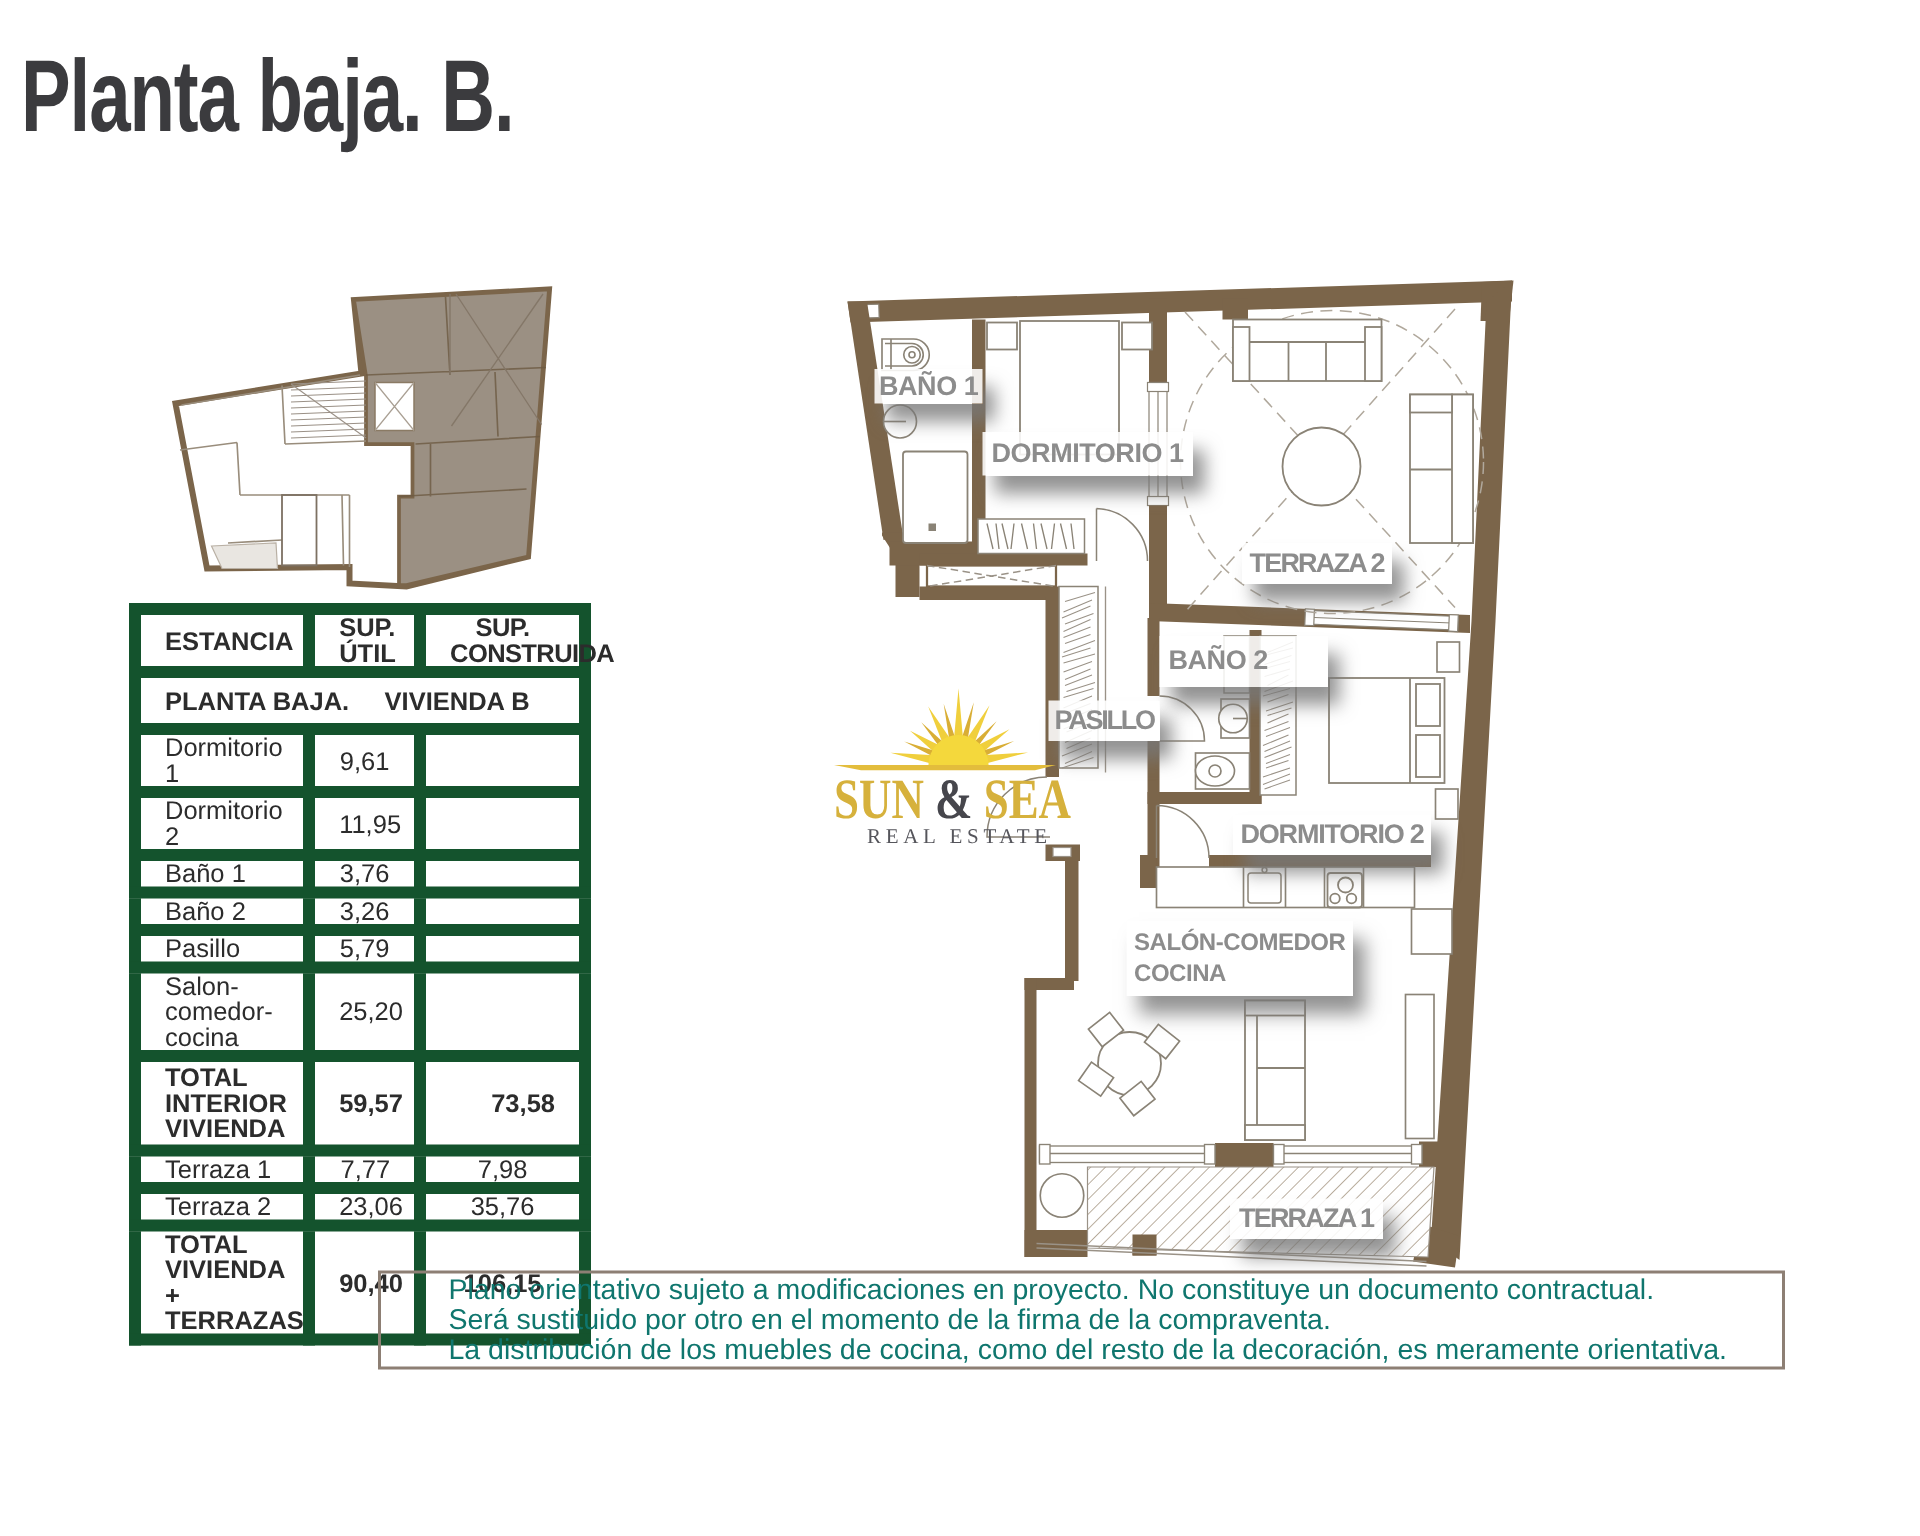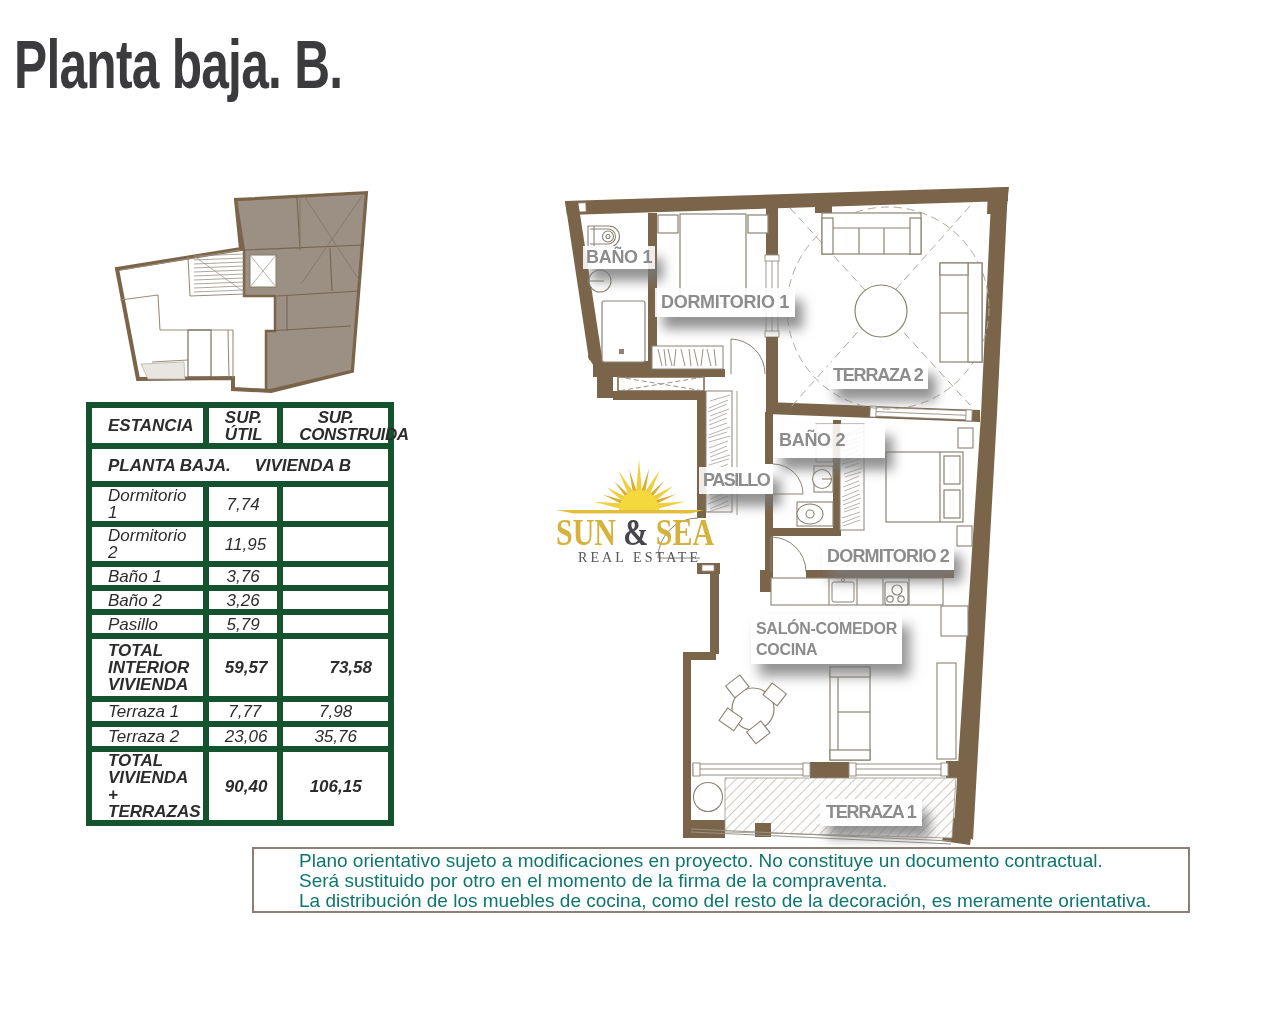--- a/index.html
+++ b/index.html
@@ -1,21 +1,21 @@
 <!DOCTYPE html>
 <html><head>
 <meta charset="utf-8">
 <style>
   html,body{margin:0;padding:0;background:#fff;width:1280px;height:1024px;overflow:hidden;}
   body{font-family:"Liberation Sans", sans-serif;position:relative;}
   .abs{position:absolute;}
   .lbl{position:absolute;color:#8c8c8c;font-weight:bold;background:rgba(255,255,255,0.88);
        box-shadow:8px 12px 12px rgba(120,120,120,0.8);white-space:nowrap;line-height:1.15;letter-spacing:-0.3px;}
   table.areas{border-collapse:collapse;table-layout:fixed;width:308px;font-size:17px;color:#2c2c2c;}
-  table.areas td{border:6px solid #14532d;padding:0 16px;vertical-align:middle;line-height:17px;font-style:italic;}
+  table.areas td{border:8px solid #14532d;padding:0 16px;vertical-align:middle;line-height:17px;}
 </style>
 </head>
 <body>
 
 <div class="abs" style="left:14px;top:25px;font-size:68px;font-weight:bold;color:#3b3b3e;letter-spacing:-1px;transform:scaleX(0.73);transform-origin:0 0;">Planta baja. B.</div>
 
 <svg id="mini" class="abs" style="left:0;top:0;" width="1280" height="1024" viewBox="0 0 1280 1024">
 
 <polygon points="117,269 241,249 236,200 366,193 352,371 271,391 233,389 233,378 138,379" fill="#ffffff" stroke="#7b654a" stroke-width="4"></polygon>
 
@@ -62,21 +62,21 @@
           <td>SUP.<br>ÚTIL</td>
           <td style="letter-spacing:-0.4px">SUP.<br>CONSTRUIDA</td>
 </tr>
 
 <tr style="height:38px;">
           <td colspan="3" style="font-weight:bold;">PLANTA BAJA.&nbsp;&nbsp;&nbsp;&nbsp;&nbsp;VIVIENDA B</td>
         </tr>
 
 <tr style="height:25px;">
           <td>Dormitorio 1</td>
-          <td style="text-align:center">7,74</td>
+          <td style="text-align:center">9,61</td>
           <td></td>
         </tr>
 
 <tr style="height:24px;">
           <td>Dormitorio 2</td>
           <td style="text-align:center">11,95</td>
           <td></td>
         </tr>
 
 <tr style="height:24px;">
@@ -90,20 +90,25 @@
           <td style="text-align:center">3,26</td>
           <td></td>
         </tr>
 
 <tr style="height:24px;">
           <td>Pasillo</td>
           <td style="text-align:center">5,79</td>
           <td></td>
         </tr>
 
+<tr style="height:55px;">
+          <td>Salon-<br>comedor-<br>cocina</td>
+          <td style="text-align:center">25,20</td>
+          <td></td>
+        </tr>
 
 <tr style="height:63px;font-weight:bold;">
           <td>TOTAL<br>INTERIOR<br>VIVIENDA</td>
           <td style="text-align:center">59,57</td>
           <td style="text-align:right">73,58</td>
         </tr>
 
 <tr style="height:25px;">
           <td>Terraza 1</td>
           <td style="text-align:right">7,77</td>

